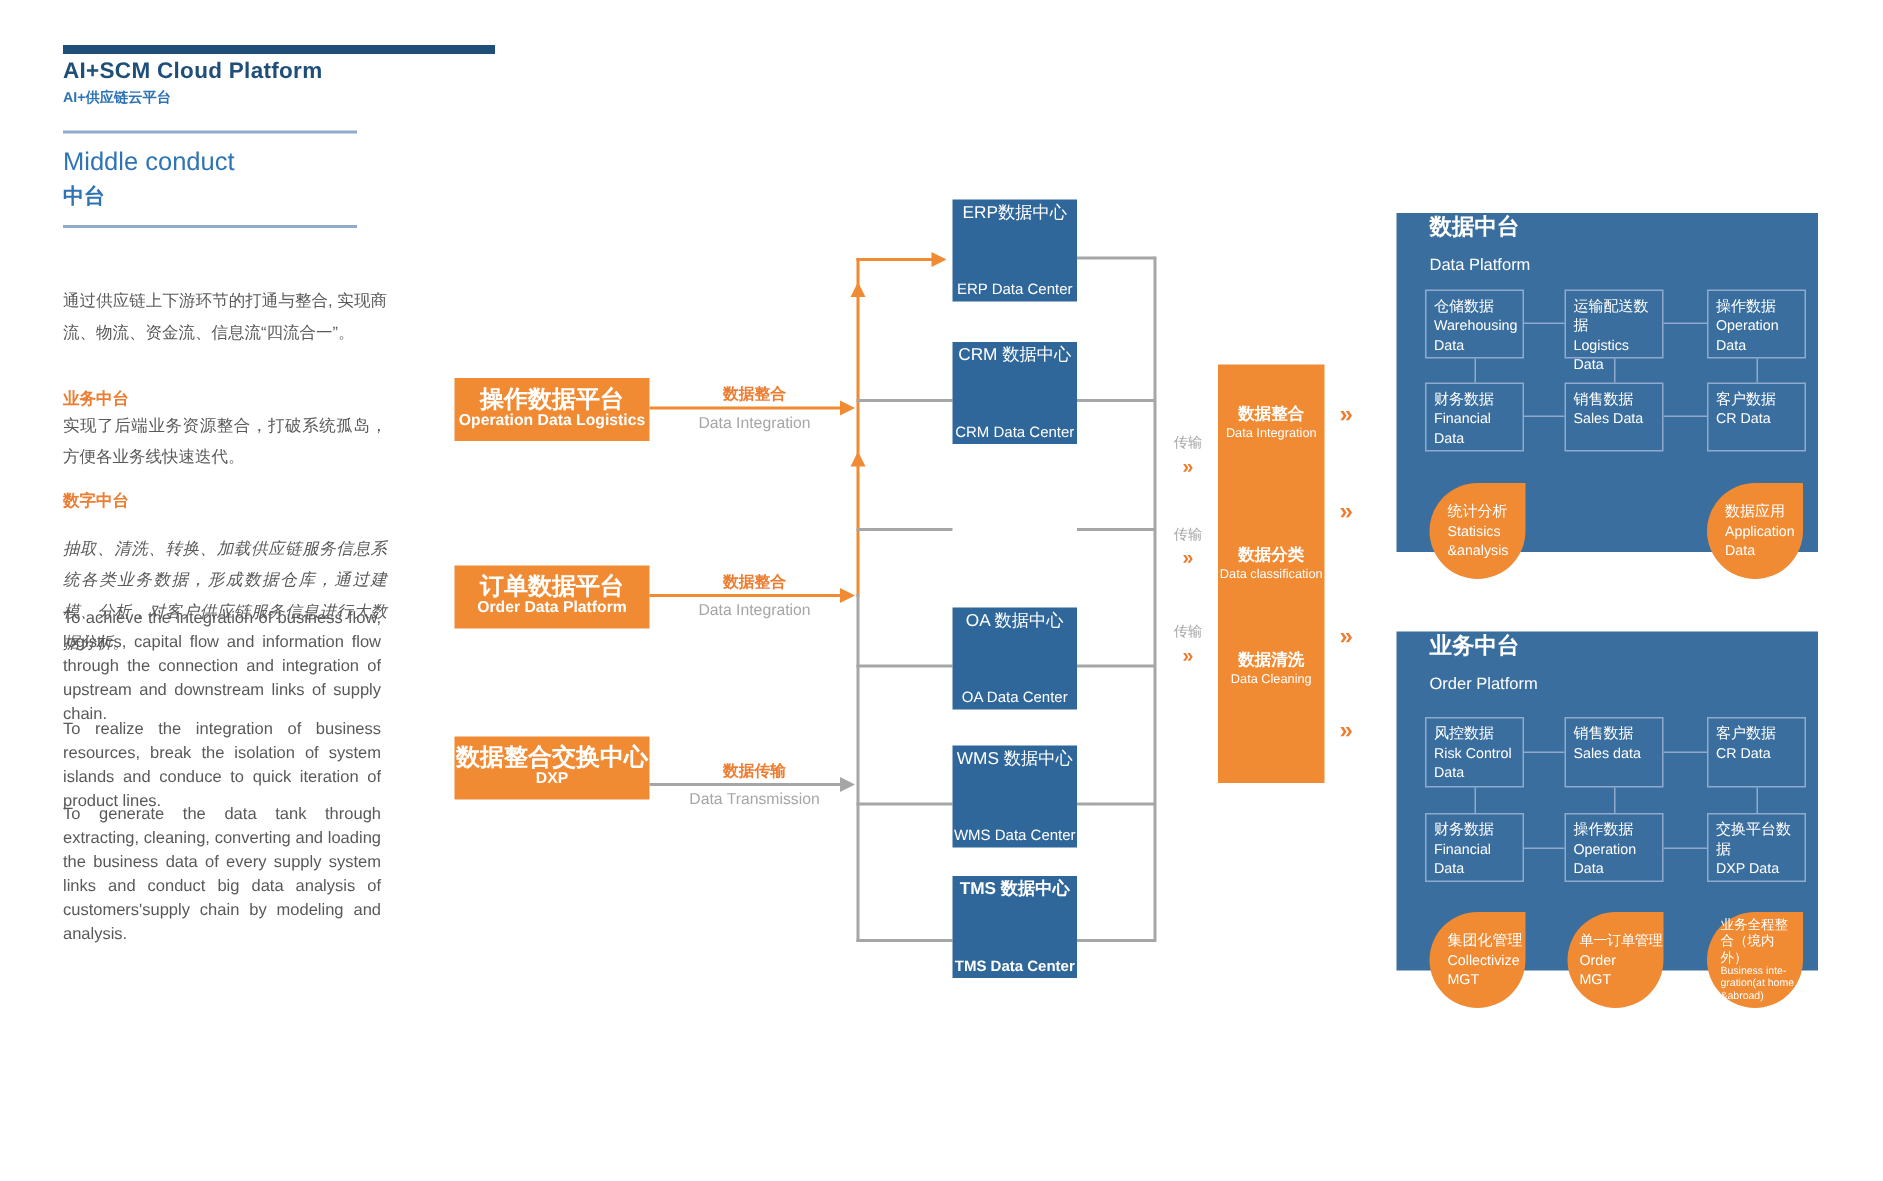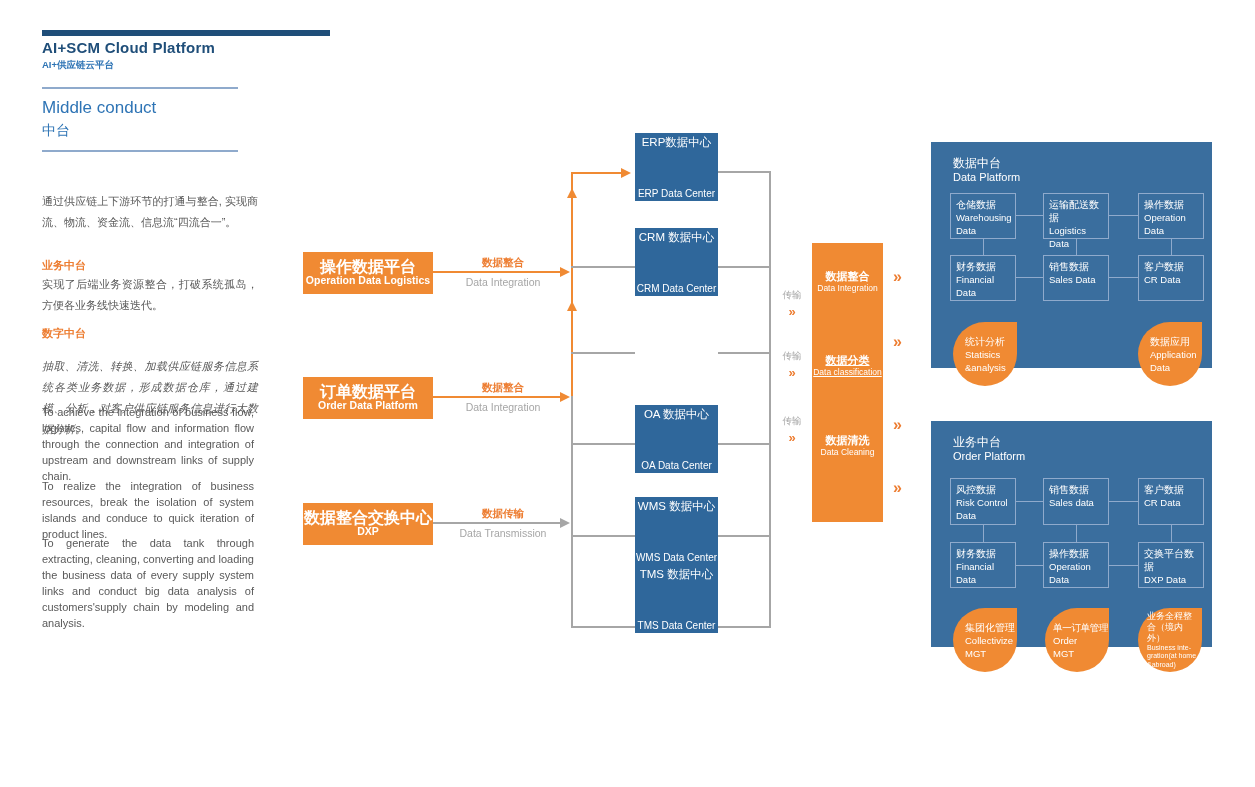--- a/index.html
+++ b/index.html
@@ -7,21 +7,21 @@
   #stage{position:relative;width:1255px;height:787px;background:#fff;overflow:hidden;}
   .abs{position:absolute;}
 
   
   .topbar{left:42px;top:30px;width:288px;height:6px;background:#1F4E79;}
   .h-title{left:42px;top:39px;width:300px;font-size:15px;font-weight:bold;color:#1F4E79;letter-spacing:.2px;}
   .h-sub{left:42px;top:59px;width:300px;font-size:9.5px;font-weight:bold;color:#2E74B5;}
   .rule{height:2px;background:#8FAACC;}
   .rule1{left:42px;top:87px;width:196px;}
   .sec-title{left:42px;top:98px;width:300px;font-size:17px;color:#2E74B5;}
-  .sec-sub{left:42px;top:122px;width:300px;font-size:14px;color:#2E74B5;}
+  .sec-sub{left:42px;top:122px;width:300px;font-size:14px;color:#2E74B5;font-weight:bold;}
   .rule2{left:42px;top:150px;width:196px;}
   .zh-text{left:42px;width:216px;font-size:11px;line-height:21px;color:#595959;text-align:justify;}
   .o-head{left:42px;width:216px;font-size:11px;font-weight:bold;color:#ED7D31;}
   .en-text{left:42px;width:212px;font-size:11px;line-height:16px;color:#595959;text-align:justify;}
 
   
   .src{left:303px;width:130px;height:42px;background:#F08A33;color:#fff;display:flex;flex-direction:column;justify-content:center;text-align:center;}
   .src .zh{font-size:16px;font-weight:bold;line-height:15px;}
   .src .en{font-size:10.5px;font-weight:bold;line-height:13px;}
   .lk{left:435px;width:136px;text-align:center;}
@@ -43,21 +43,21 @@
   .chev{color:#ED7D31;font-weight:bold;font-size:13px;line-height:13px;}
   .chev.big{font-size:16px;line-height:16px;}
 
   .pipe{left:812px;top:243px;width:71px;height:279px;background:#F08A33;color:#fff;}
   .pipe .stage{position:absolute;left:0;width:100%;text-align:center;}
   .pipe .zh{font-size:11px;font-weight:bold;line-height:14px;}
   .pipe .en{font-size:8.5px;line-height:11px;}
 
   
   .panel{width:281px;height:226px;background:#3A6E9E;color:#fff;}
-  .ptitle-zh{position:absolute;left:22px;top:13px;font-size:12px;font-weight:normal;}
+  .ptitle-zh{position:absolute;left:22px;top:0;font-size:15px;font-weight:bold;}
   .ptitle-en{position:absolute;left:22px;top:29px;font-size:11px;}
   .pbox{position:absolute;width:66px;border:1px solid #8FAACC;box-sizing:border-box;padding:4px 3px 2px 5px;color:#fff;}
   .pbox .zh{font-size:10px;line-height:13px;display:block;}
   .pbox .en{font-size:9.5px;line-height:13px;display:block;}
   .pline{position:absolute;background:#8FAACC;}
   .circle{position:absolute;width:64px;height:64px;background:#F08A33;border-radius:50% 0 50% 50%;color:#fff;display:flex;flex-direction:column;justify-content:center;padding-left:12px;box-sizing:border-box;}
   .circle .zh{font-size:10px;line-height:13px;}
   .circle .en{font-size:9.5px;line-height:13px;width:48px;}
   .circle.small .zh{font-size:9px;line-height:11px;width:52px;}
   .circle.small .en{font-size:7px;line-height:8.5px;width:50px;}
@@ -85,21 +85,21 @@
   <div class="abs en-text" style="top:535px;">To generate the data tank through extracting, cleaning, converting and loading the business data of every supply system links and conduct big  data analysis of customers'supply chain by modeling and analysis.</div>
 
   <div class="abs src" style="top:252px;">
     <span class="zh">操作数据平台</span>
     <span class="en">Operation Data Logistics</span>
   </div>
   <div class="abs src" style="top:377px;">
     <span class="zh">订单数据平台</span>
     <span class="en">Order Data Platform</span>
   </div>
-  <div class="abs src" style="top:503px;align-items:center;">
+  <div class="abs src" style="top:491px;align-items:center;">
     <span class="zh">数据整合交换中心</span>
     <span class="en">DXP</span>
   </div>
 
   <div class="abs lk lk-zh" style="top:256px;">数据整合</div>
   <div class="abs lk lk-en" style="top:276px;">Data Integration</div>
   <div class="abs lk lk-zh" style="top:381px;">数据整合</div>
   <div class="abs lk lk-en" style="top:401px;">Data Integration</div>
   <div class="abs lk lk-zh" style="top:507px;">数据传输</div>
   <div class="abs lk lk-en" style="top:527px;">Data Transmission</div>
@@ -132,21 +132,21 @@
     <span class="en">CRM Data Center</span>
   </div>
   <div class="abs dc" style="top:405px;">
     <span class="zh">OA 数据中心</span>
     <span class="en">OA Data Center</span>
   </div>
   <div class="abs dc" style="top:497px;">
     <span class="zh">WMS 数据中心</span>
     <span class="en">WMS Data Center</span>
   </div>
-  <div class="abs dc" style="top:565px;">
+  <div class="abs dc" style="top:584px;font-weight:bold;">
     <span class="zh">TMS 数据中心</span>
     <span class="en">TMS Data Center</span>
   </div>
 
   <div class="abs hline" style="left:718px;top:171px;width:52px;"></div>
   <div class="abs hline" style="left:718px;top:266px;width:52px;"></div>
   <div class="abs hline" style="left:718px;top:352px;width:52px;"></div>
   <div class="abs hline" style="left:718px;top:443px;width:52px;"></div>
   <div class="abs hline" style="left:718px;top:535px;width:52px;"></div>
   <div class="abs hline" style="left:718px;top:626px;width:52px;"></div>
@@ -163,21 +163,21 @@
   <div class="abs tr" style="left:772px;top:415px;">
     <span class="zh">传输</span>
     <span class="chev">»</span>
   </div>
 
   <div class="abs pipe">
     <div class="stage" style="top:26px;">
       <div class="zh">数据整合</div>
       <div class="en">Data Integration</div>
     </div>
-    <div class="stage" style="top:110px;text-decoration:underline;">
+    <div class="stage" style="top:120px;">
       <div class="zh">数据分类</div>
       <div class="en">Data classification</div>
     </div>
     <div class="stage" style="top:190px;">
       <div class="zh">数据清洗</div>
       <div class="en">Data Cleaning</div>
     </div>
   </div>
 
   <div class="abs chev big" style="left:893px;top:269px;">»</div>

